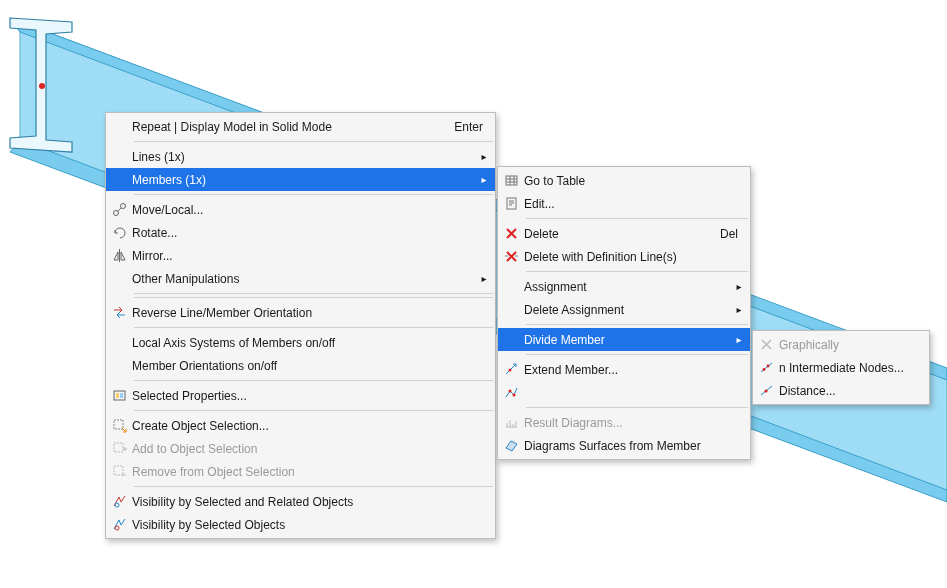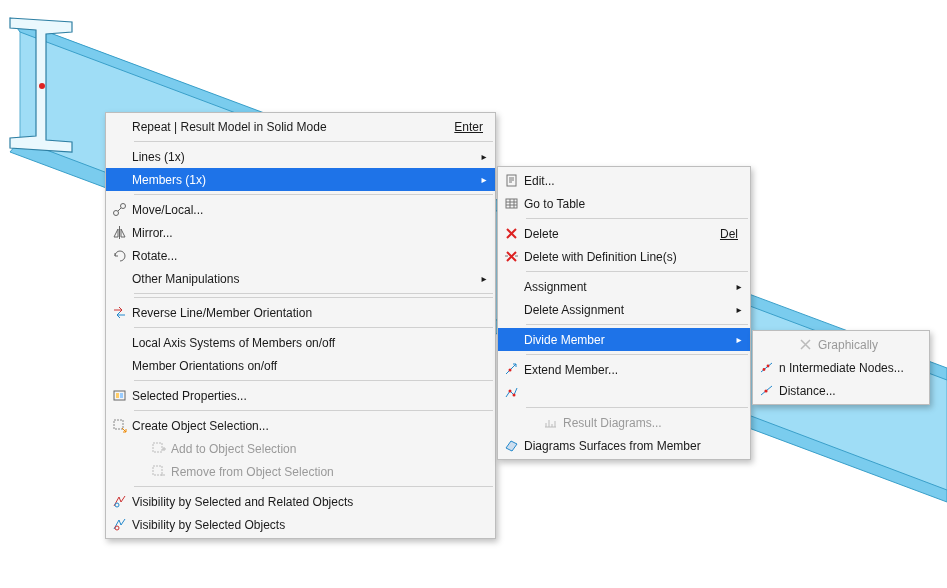--- a/index.html
+++ b/index.html
@@ -33,30 +33,30 @@
     height: 23px;
     padding: 0 6px 0 0;
     color: #1a1a1a;
     cursor: default;
     position: relative;
   }
   .item.highlight {
     background: #1e73e8;
     color: #fff;
   }
-  .item.disabled { color: #9a9a9a; margin-left: 39px; }
+  .item.disabled { color: #9a9a9a; }
   .iconcol {
     width: 26px;
     flex: 0 0 26px;
     display: flex;
     align-items: center;
     justify-content: center;
   }
   .label { flex: 1 1 auto; padding-right: 10px; white-space: nowrap; }
-  .shortcut { flex: 0 0 auto; padding-right: 6px; color: inherit; text-decoration: underline; }
+  .shortcut { flex: 0 0 auto; padding-right: 6px; color: inherit; }
   .arrow {
     flex: 0 0 10px;
     text-align: center;
     font-size: 10px;
     line-height: 10px;
   }
   .arrow::before { content: "▸"; }
   .item.highlight .arrow::before { color: #fff; }
   .sep {
     height: 1px;
@@ -80,21 +80,21 @@
   <g stroke="#2e7fa3" stroke-width="1.2" fill="#eaf8fd">
     <polygon points="10,18 72,22 72,32 46,34 46,140 72,142 72,152 10,148 10,138 36,136 36,30 10,28"></polygon>
   </g>
 
   <circle cx="42" cy="86" r="3" fill="#d22"></circle>
 </svg>
 
 <div class="menu m1">
   <div class="item">
     <span class="iconcol"></span>
-    <span class="label">Repeat | Result Model in Solid Mode</span>
+    <span class="label">Repeat | Display Model in Solid Mode</span>
     <span class="shortcut">Enter</span>
   </div>
   <div class="sep"></div>
   <div class="item">
     <span class="iconcol"></span>
     <span class="label">Lines (1x)</span>
     <span class="arrow"></span>
   </div>
   <div class="item highlight">
     <span class="iconcol"></span>
@@ -108,37 +108,37 @@
           <circle cx="4" cy="11" r="2.5" fill="none" stroke="#666"></circle>
           <circle cx="11" cy="4" r="2.5" fill="none" stroke="#666"></circle>
           <path d="M6 9 L9 6" stroke="#666"></path>
         </svg>
     </span>
     <span class="label">Move/Local...</span>
   </div>
   <div class="item">
     <span class="iconcol">
       <svg width="15" height="15">
+          <path d="M3 8 A5 5 0 1 1 8 13" fill="none" stroke="#666"></path>
+          <path d="M3 5 L3 8 L6 8" fill="none" stroke="#666"></path>
+        </svg>
+    </span>
+    <span class="label">Rotate...</span>
+  </div>
+  <div class="item">
+    <span class="iconcol">
+      <svg width="15" height="15">
           <path d="M7.5 1 L7.5 14" stroke="#666"></path>
           <path d="M2 12 L6 4 L6 12 Z" fill="none" stroke="#666"></path>
           <path d="M13 12 L9 4 L9 12 Z" fill="none" stroke="#666"></path>
         </svg>
     </span>
     <span class="label">Mirror...</span>
   </div>
   <div class="item">
-    <span class="iconcol">
-      <svg width="15" height="15">
-          <path d="M3 8 A5 5 0 1 1 8 13" fill="none" stroke="#666"></path>
-          <path d="M3 5 L3 8 L6 8" fill="none" stroke="#666"></path>
-        </svg>
-    </span>
-    <span class="label">Rotate...</span>
-  </div>
-  <div class="item">
     <span class="iconcol"></span>
     <span class="label">Other Manipulations</span>
     <span class="arrow"></span>
   </div>
   <div class="sep"></div>
   <div class="sep"></div>
   <div class="item">
     <span class="iconcol">
       <svg width="15" height="15">
           <path d="M2 5 L10 5 M10 5 L7 2 M10 5 L7 8" stroke="#c33" fill="none"></path>
@@ -213,34 +213,34 @@
         </svg>
     </span>
     <span class="label">Visibility by Selected Objects</span>
   </div>
 </div>
 
 <div class="menu m2">
   <div class="item">
     <span class="iconcol">
       <svg width="15" height="15">
+          <rect x="2" y="3" width="11" height="9" fill="none" stroke="#777"></rect>
+          <path d="M2 6h11M2 9h11M6 3v9M10 3v9" stroke="#777"></path>
+        </svg>
+    </span>
+    <span class="label">Go to Table</span>
+  </div>
+  <div class="item">
+    <span class="iconcol">
+      <svg width="15" height="15">
           <rect x="3" y="2" width="9" height="11" fill="none" stroke="#777"></rect>
           <path d="M5 5h5M5 7h5M5 9h3" stroke="#777"></path>
         </svg>
     </span>
     <span class="label">Edit...</span>
-  </div>
-  <div class="item">
-    <span class="iconcol">
-      <svg width="15" height="15">
-          <rect x="2" y="3" width="11" height="9" fill="none" stroke="#777"></rect>
-          <path d="M2 6h11M2 9h11M6 3v9M10 3v9" stroke="#777"></path>
-        </svg>
-    </span>
-    <span class="label">Go to Table</span>
   </div>
   <div class="sep"></div>
   <div class="item">
     <span class="iconcol">
       <svg width="15" height="15">
           <path d="M3 3 L12 12 M12 3 L3 12" stroke="#d22" stroke-width="2"></path>
         </svg>
     </span>
     <span class="label">Delete</span>
     <span class="shortcut">Del</span>

